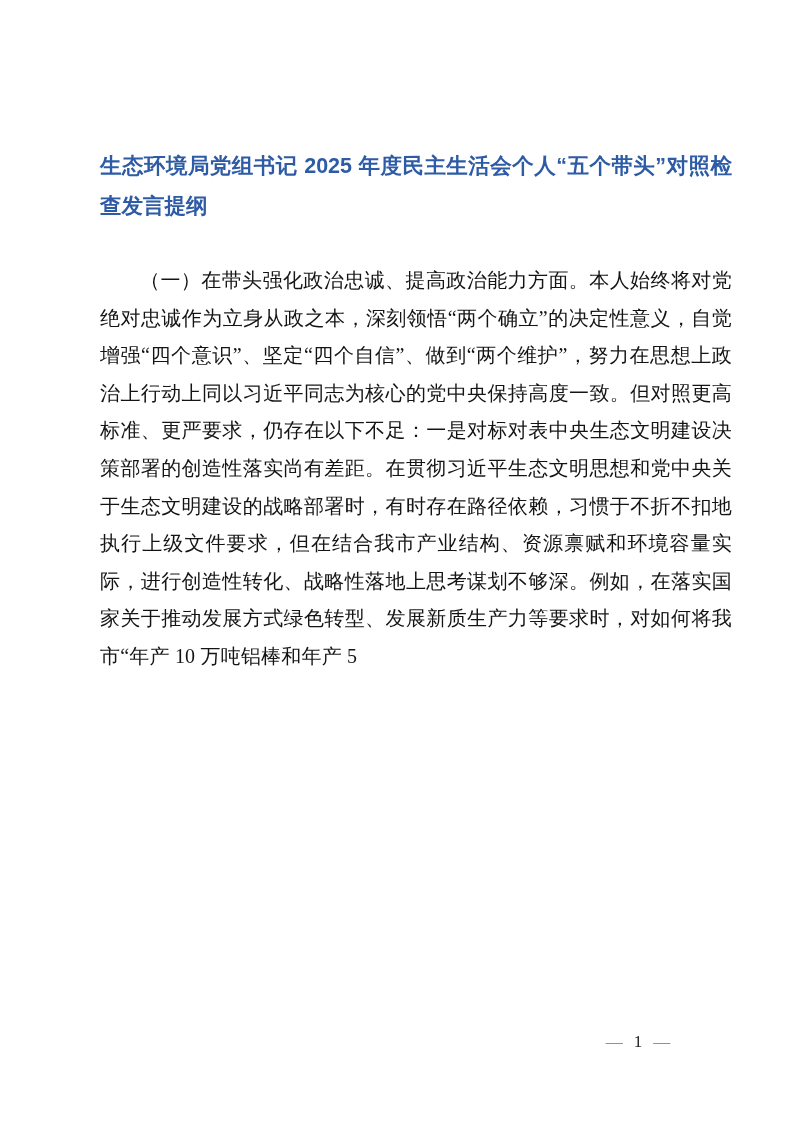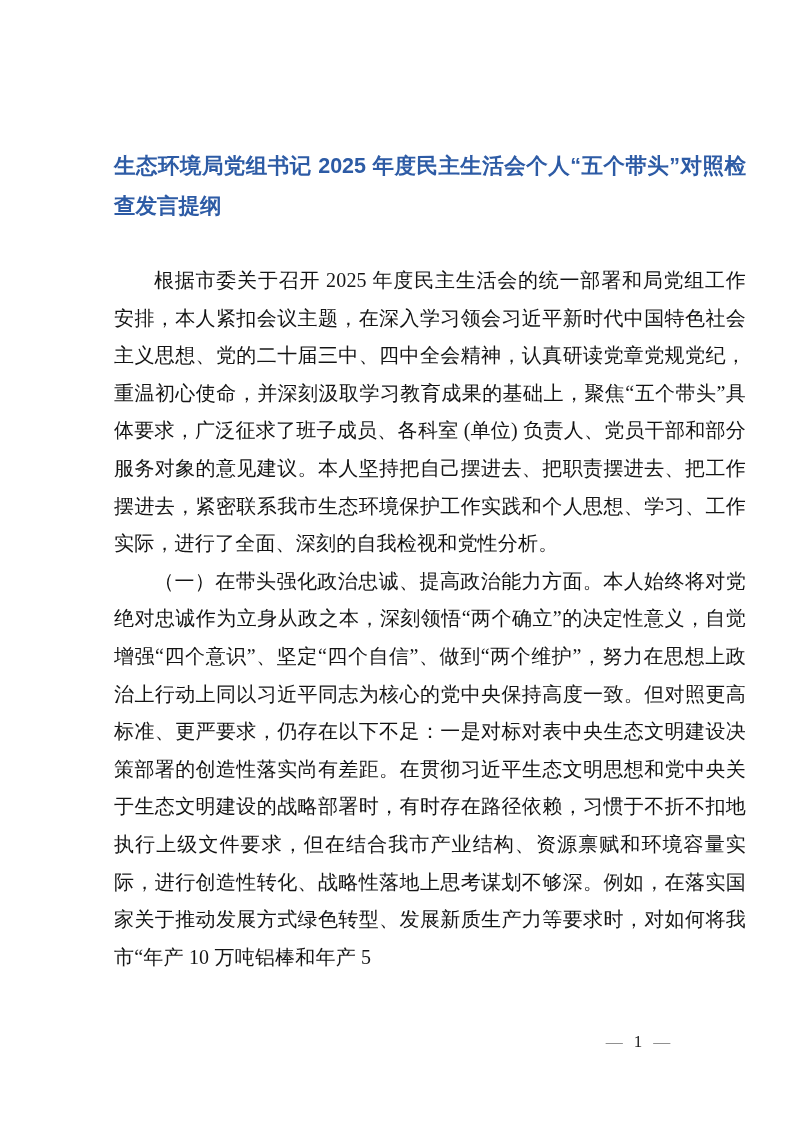--- a/index.html
+++ b/index.html
@@ -11,21 +11,21 @@
     position: relative;
     width: 793px;
     height: 1122px;
     background: #ffffff;
     overflow: hidden;
     font-family: "Liberation Serif", "DejaVu Serif", serif;
     color: #141414;
   }
   .content {
     position: absolute;
-    left: 114px;
+    left: 100px;
     top: 146px;
     width: 632px;
   }
   .doc-title {
     margin: 0 0 36px 0;
     font-family: "Liberation Sans", "DejaVu Sans", sans-serif;
     font-weight: 700;
     font-size: 21.5px;
     line-height: 40px;
     color: #2d5ba5;
@@ -73,21 +73,20 @@
   }
 </style>
 </head>
 <body>
 
 <div class="page">
   <div class="content">
 
     <h1 class="doc-title">生态环境局党组书记 2025 年度民主生活会个人“五个带头”对照检查发言提纲</h1>
 
-    <p class="body-text">根据市委关于召开 2025 年度民主生活会的统一部署和局党组工作安排，本人紧扣会议主题，在深入学习领会习近平新时代中国特色社会主义思想、党的二十届三中、四中全会精神，认真研读党章党规党纪，重温初心使命，并深刻汲取学习教育成果的基础上，聚焦“五个带头”具体要求，广泛征求了班子成员、各科室 (单位) 负责人、党员干部和部分服务对象的意见建议。本人坚持把自己摆进去、把职责摆进去、把工作摆进去，紧密联系我市生态环境保护工作实践和个人思想、学习、工作实际，进行了全面、深刻的自我检视和党性分析。</p>
 
 
     <p class="body-text subsection"><span class="lead">（一）在带头强化政治忠诚、提高政治能力方面。</span><span>本人始终将对党绝对忠诚作为立身从政之本，深刻领悟“两个确立”的决定性意义，自觉增强“四个意识”、坚定“四个自信”、做到“两个维护”，努力在思想上政治上行动上同以习近平同志为核心的党中央保持高度一致。但对照更高标准、更严要求，仍存在以下不足：一是对标对表中央生态文明建设决策部署的创造性落实尚有差距。在贯彻习近平生态文明思想和党中央关于生态文明建设的战略部署时，有时存在路径依赖，习惯于不折不扣地执行上级文件要求，但在结合我市产业结构、资源禀赋和环境容量实际，进行创造性转化、战略性落地上思考谋划不够深。例如，在落实国家关于推动发展方式绿色转型、发展新质生产力等要求时，对如何将我市“年产 10 万吨铝棒和年产 5</span></p>
 
   </div>
 
   <div class="page-footer">
     <span class="dash">—</span>
     <span class="num">1</span>
     <span class="dash">—</span>

